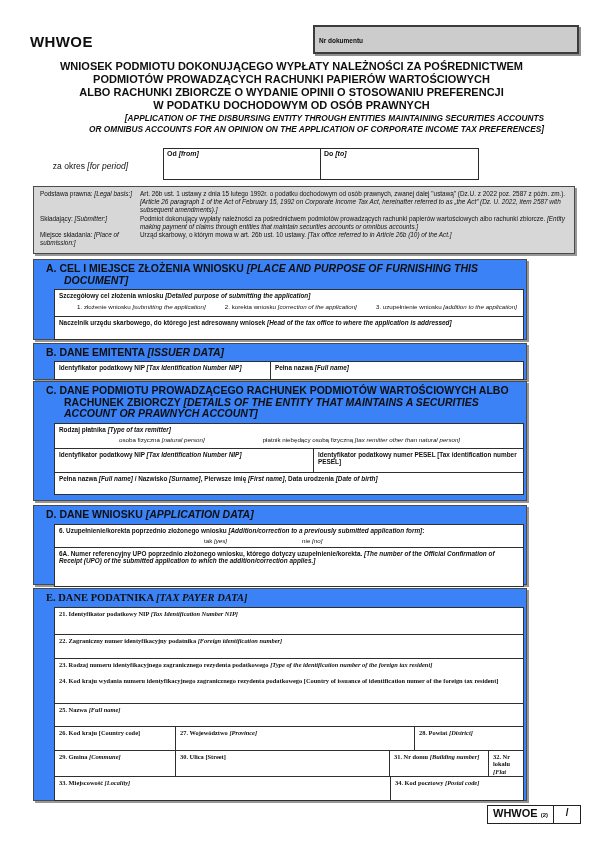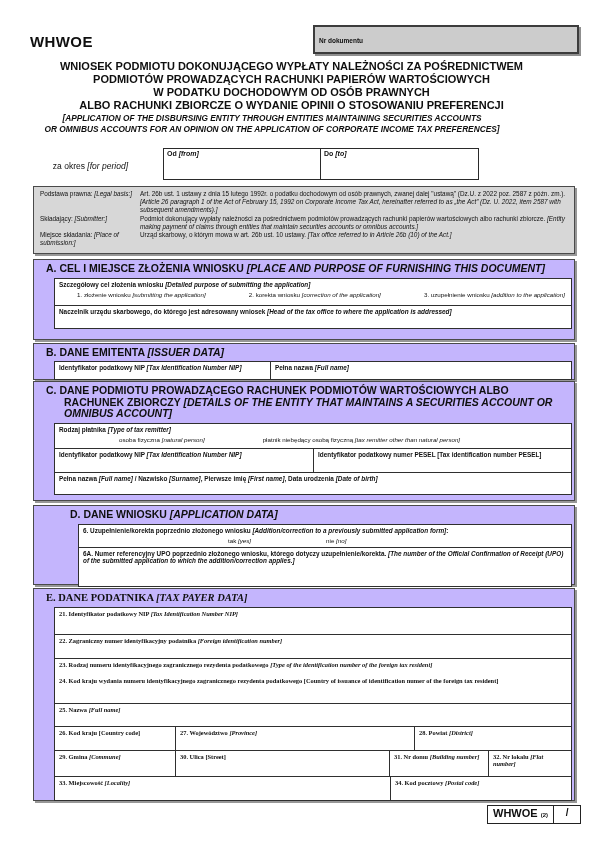--- a/index.html
+++ b/index.html
@@ -9,40 +9,40 @@
 
   
   .form-code{position:absolute;left:30px;top:33px;font-size:15px;font-weight:bold;letter-spacing:.4px;}
   .nrdok{position:absolute;left:313px;top:25px;width:266px;height:29px;background:#cccccc;
          border:2px solid #3c3c3c;box-shadow:2px 2px 0 #8f8f8f;box-sizing:border-box;padding:2px 4px;}
   .nrdok .lbl{font-size:6.5px;font-weight:bold;}
 
   
   .title{position:absolute;left:0;top:60px;width:583px;text-align:center;
          font-weight:bold;font-size:11px;line-height:13px;}
-  .subtitle{position:absolute;left:0;top:113px;width:544px;text-align:center;
+  .subtitle{position:absolute;left:0;top:113px;width:544px;text-align:right;
             font-weight:bold;font-style:italic;font-size:8.3px;line-height:11px;}
 
   
   .period-label{position:absolute;left:0;top:161px;width:128px;text-align:right;font-size:8.5px;}
   .pbox{position:absolute;top:148px;height:32px;border:1.5px solid #2a2a2a;background:#fff;
         box-sizing:border-box;padding:1px 3px;font-size:7px;font-weight:bold;}
   .pbox-od{left:163px;width:159px;}
   .pbox-do{left:320px;width:159px;}
 
   
   .legal{position:absolute;left:33px;top:186px;width:542px;height:68px;background:#d7d7d7;
          border:1.5px solid #4a4a4a;box-shadow:2px 2px 0 #979797;box-sizing:border-box;
          padding:3px 6px;font-size:6.4px;line-height:8.2px;}
   .legal-row{display:flex;}
   .legal-row .lab{flex:0 0 100px;width:100px;padding-right:4px;box-sizing:border-box;}
   .legal-row .txt{flex:1;}
 
   
-  .section{position:absolute;left:33px;width:542px;background:#c4b5fd;
+  .section{position:absolute;left:33px;width:494px;background:#3b82f6;
            border:1.2px solid #4a4a4a;box-shadow:2px 2px 0 #979797;box-sizing:border-box;}
   .sec-head{font-weight:bold;font-size:10.5px;line-height:11.5px;
             padding:3px 6px 2px 30px;text-indent:-18px;}
   .fields{margin:1px 2px 0 20px;}
   .fbox{background:#fff;border:1px solid #2f2f2f;box-sizing:border-box;
         padding:2px 4px;margin-top:-1px;position:relative;overflow:hidden;}
   .fields > .fbox:first-child{margin-top:0;}
   .frow{display:flex;margin-top:-1px;}
   .frow .fbox{margin-top:0;margin-left:-1px;}
   .frow .fbox:first-child{margin-left:0;}
@@ -71,22 +71,22 @@
 <div class="page">
 
   <div class="form-code">WHWOE</div>
   <div class="nrdok">
     <span class="lbl">Nr dokumentu</span>
   </div>
 
   <div class="title">
     <div>WNIOSEK PODMIOTU DOKONUJĄCEGO WYPŁATY NALEŻNOŚCI ZA POŚREDNICTWEM</div>
     <div>PODMIOTÓW PROWADZĄCYCH RACHUNKI PAPIERÓW WARTOŚCIOWYCH</div>
+    <div>ALBO RACHUNKI ZBIORCZE O WYDANIE OPINII O STOSOWANIU PREFERENCJI</div>
     <div>W PODATKU DOCHODOWYM OD OSÓB PRAWNYCH</div>
-    <div>ALBO RACHUNKI ZBIORCZE O WYDANIE OPINII O STOSOWANIU PREFERENCJI</div>
   </div>
   <div class="subtitle">
     <div>[APPLICATION OF THE DISBURSING ENTITY THROUGH ENTITIES MAINTAINING SECURITIES ACCOUNTS</div>
     <div>OR OMNIBUS ACCOUNTS FOR AN OPINION ON THE APPLICATION OF CORPORATE INCOME TAX PREFERENCES]</div>
   </div>
 
   <div class="period-label">
     <span>za okres </span><span class="it">[for period]</span>
   </div>
   <div class="pbox pbox-od">
@@ -161,21 +161,21 @@
           <div class="flabel">
             <span>Pełna nazwa </span><span class="it">[Full name]</span>
           </div>
         </div>
       </div>
     </div>
   </div>
 
   <div class="section" style="top:381px;height:120px;">
     <div class="sec-head">
-      <span>C. DANE PODMIOTU PROWADZĄCEGO RACHUNEK PODMIOTÓW WARTOŚCIOWYCH ALBO RACHUNEK ZBIORCZY </span><span class="it">[DETAILS OF THE ENTITY THAT MAINTAINS A SECURITIES ACCOUNT OR OMNIBUS ACCOUNT]</span>
+      <span>C. DANE PODMIOTU PROWADZĄCEGO RACHUNEK PODMIOTÓW WARTOŚCIOWYCH ALBO RACHUNEK ZBIORCZY </span><span class="it">[DETAILS OF THE ENTITY THAT MAINTAINS A SECURITIES ACCOUNT OR PRAWNYCH ACCOUNT]</span>
     </div>
     <div class="fields">
       <div class="fbox" style="height:26px;">
         <div class="flabel">
           <span>Rodzaj płatnika </span><span class="it">[Type of tax remitter]</span>
         </div>
         <div class="opts sc-opts">
           <span class="o1"><span>osoba fizyczna </span><span class="it">[natural person]</span></span>
           <span class="o2"><span>płatnik niebędący osobą fizyczną </span><span class="it">[tax remitter other than natural person]</span></span>
         </div>
@@ -191,21 +191,21 @@
             <span>Identyfikator podatkowy numer PESEL </span><span>[Tax identification number PESEL]</span>
           </div>
         </div>
       </div>
       <div class="fbox" style="height:23px;">
         <div class="flabel"><span>Pełna nazwa </span><span class="it">[Full name]</span><span> / Nazwisko </span><span class="it">[Surname]</span><span>, Pierwsze imię </span><span class="it">[First name]</span><span>, Data urodzenia </span><span class="it">[Date of birth]</span></div>
       </div>
     </div>
   </div>
 
-  <div class="section" style="top:505px;height:80px;padding-left:24px;">
+  <div class="section" style="top:505px;height:80px;">
     <div class="sec-head">
       <span>D. DANE WNIOSKU </span><span class="it">[APPLICATION DATA]</span>
     </div>
     <div class="fields">
       <div class="fbox" style="height:24px;">
         <div class="flabel"><span>6. Uzupełnienie/korekta poprzednio złożonego wniosku </span><span class="it">[Addition/correction to a previously submitted application form]</span><span>:</span></div>
         <div class="opts sd-opts">
           <span class="o1"><span>tak </span><span class="it">[yes]</span></span>
           <span class="o2"><span>nie </span><span class="it">[no]</span></span>
         </div>

